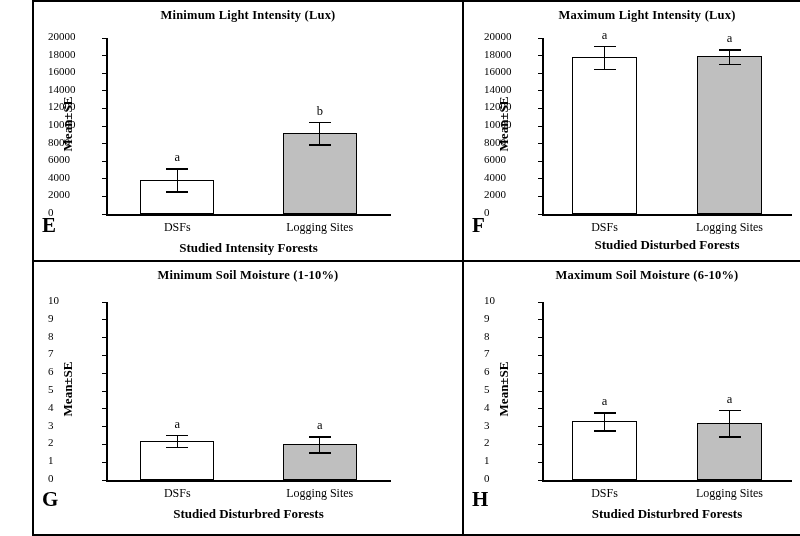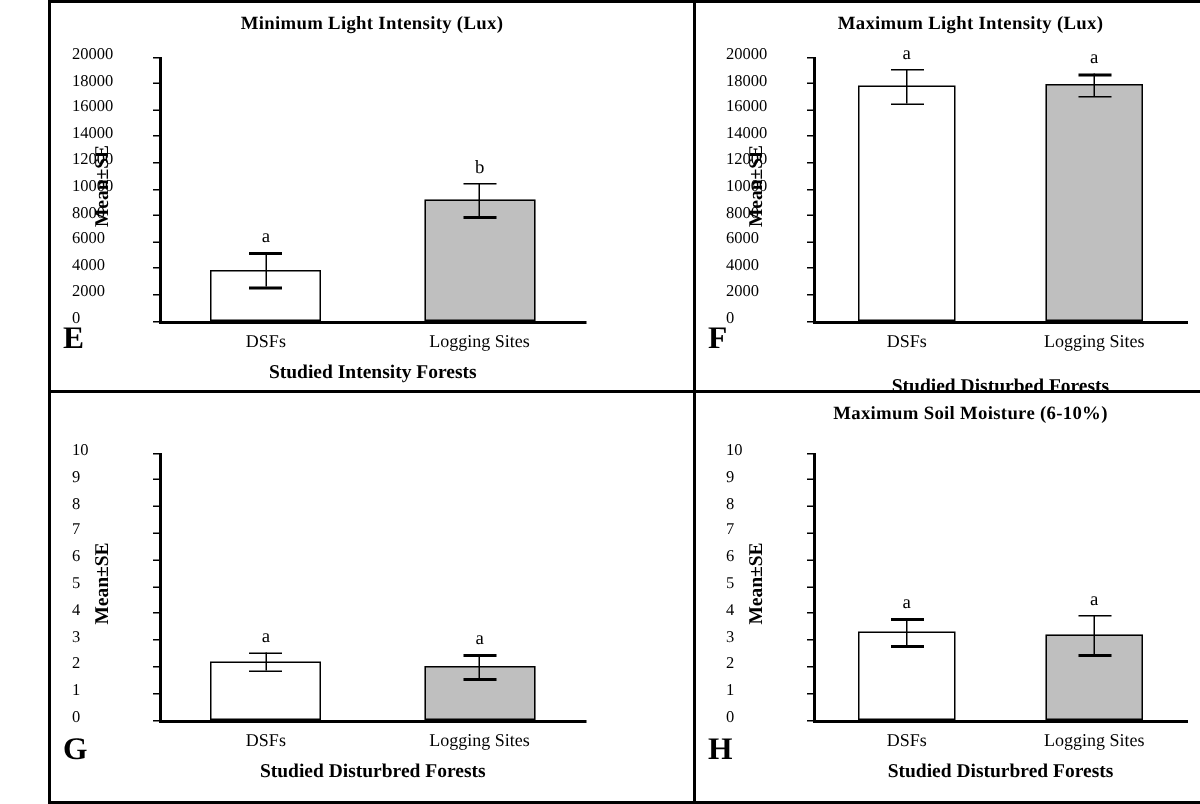--- a/index.html
+++ b/index.html
@@ -200,26 +200,27 @@
         <div class="err-cap" style="left: 129.5px; top: 43.92px; width: 22px;"></div>
         <div class="err-cap" style="left: 129.5px; top: 66.8px; width: 22px;"></div>
         <div class="sig-letter" style="left: 130.5px; top: 25.92px;">a</div>
         <div class="cat-label" style="left: 78px; top: 218px; width: 125px;">DSFs</div>
         <div class="bar gray" style="left: 233px; top: 54.48px; width: 65px; height: 157.52px;"></div>
         <div class="err-vert" style="left: 264.8px; top: 47.44px; height: 14.08px;"></div>
         <div class="err-cap" style="left: 254.5px; top: 47.44px; width: 22px;"></div>
         <div class="err-cap" style="left: 254.5px; top: 61.52px; width: 22px;"></div>
         <div class="sig-letter" style="left: 255.5px; top: 29.44px;">a</div>
         <div class="cat-label" style="left: 203px; top: 218px; width: 125px;">Logging Sites</div>
-        <div class="xlabel" style="left: 78px; width: 250px; top: 247px;">Studied Disturbed Forests</div>
+        <div class="xlabel" style="left: 78px; width: 250px; top: 235px;">Studied Disturbed Forests</div>
       </div>
     <div class="panel-letter">F</div>
   </div>
 
   <div class="panel p-g">
+    <div class="chart-title">Minimum Soil Moisture (1-10%)</div>
     <div class="plot-wrap">
         <div class="axis-line" style="left: 72px; top: 40px; width: 1.5px; height: 179px;"></div>
         <div class="axis-line" style="left: 72px; top: 218px; width: 285px; height: 1.5px;"></div>
         <div class="axis-line" style="left: 68px; top: 217.5px; width: 4px; height: 1.2px;"></div>
         <div class="tick-label" style="left: 14px; top: 210px; width: 52px;">0</div>
         <div class="axis-line" style="left: 68px; top: 199.7px; width: 4px; height: 1.2px;"></div>
         <div class="tick-label" style="left: 14px; top: 192.2px; width: 52px;">1</div>
         <div class="axis-line" style="left: 68px; top: 181.9px; width: 4px; height: 1.2px;"></div>
         <div class="tick-label" style="left: 14px; top: 174.4px; width: 52px;">2</div>
         <div class="axis-line" style="left: 68px; top: 164.1px; width: 4px; height: 1.2px;"></div>

